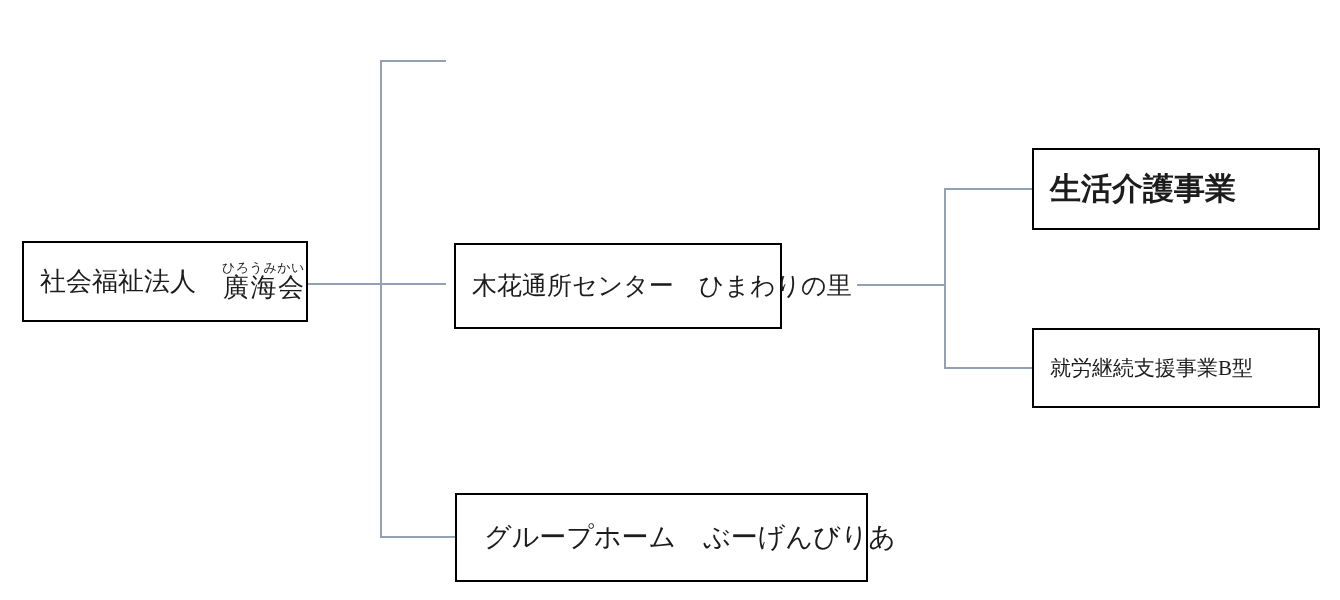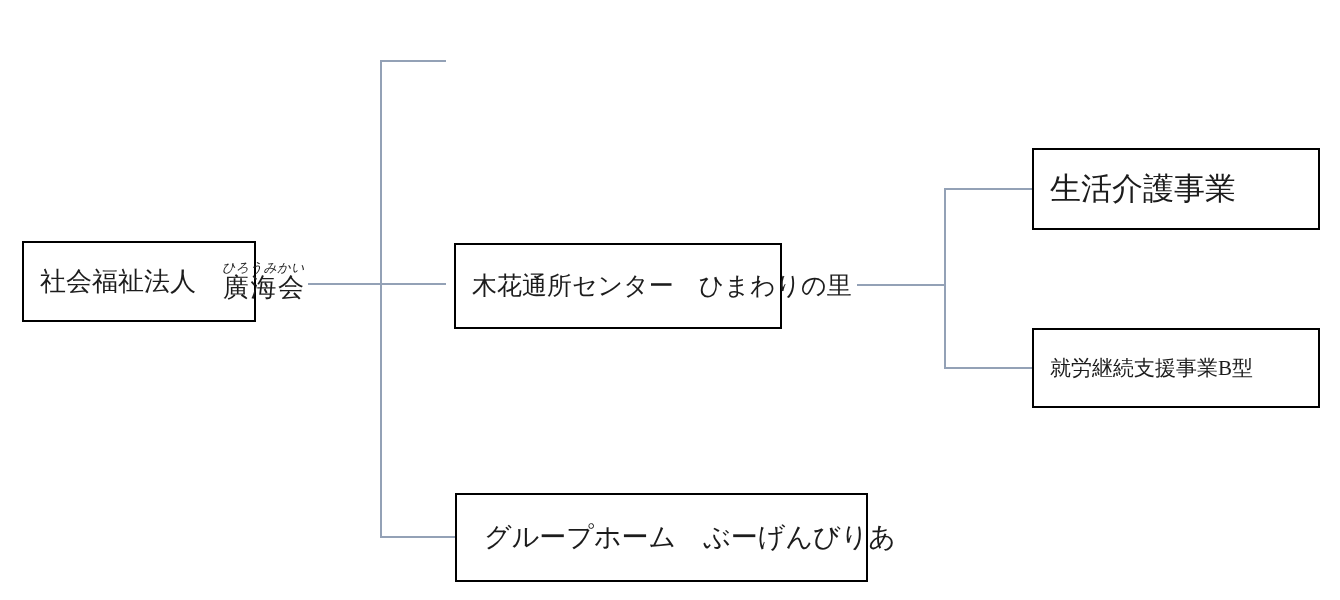--- a/index.html
+++ b/index.html
@@ -24,33 +24,32 @@
     box-sizing: border-box;
     background: var(--background, #ffffff);
     border: 2px solid var(--border, #000000);
     display: flex;
     align-items: center;
     padding-left: 16px;
     white-space: nowrap;
     color: var(--text, #1c1c1c);
     line-height: 1.05;
   }
-  .root-box       { left: 22px;   top: 241px; width: 234px; height: 81px; font-size: 26px; }
+  .root-box       { left: 22px;   top: 241px; width: 286px; height: 81px; font-size: 26px; }
   .branch-box-1   { left: 446px;  top: 19px;  width: 412px; height: 85px; font-size: 28px; }
   .branch-box-2   { left: 454px;  top: 243px; width: 328px; height: 86px; font-size: 25px; }
   .branch-box-3   { left: 455px;  top: 493px; width: 413px; height: 89px; font-size: 27px; padding-left: 27px; }
-  .sub-box-1      { left: 1032px; top: 148px; width: 288px; height: 82px; font-size: 31px; }
+  .sub-box-1      { left: 1032px; top: 148px; width: 288px; height: 82px; font-size: 31px; font-weight: bold; }
   .sub-box-2      { left: 1032px; top: 328px; width: 288px; height: 80px; font-size: 21px; }
 
   ruby { ruby-position: over; }
   rt {
     font-size: 13px;
     letter-spacing: 0.5px;
     text-align: center;
-    font-style: italic;
   }
 
   .line {
     position: absolute;
     background: var(--connector, #93a1b6);
   }
   .h-line { height: 1.6px; }
   .v-line { width: 1.6px; }
 
   .line-root-trunk   { left: 308px; top: 283px; width: 138px; }

